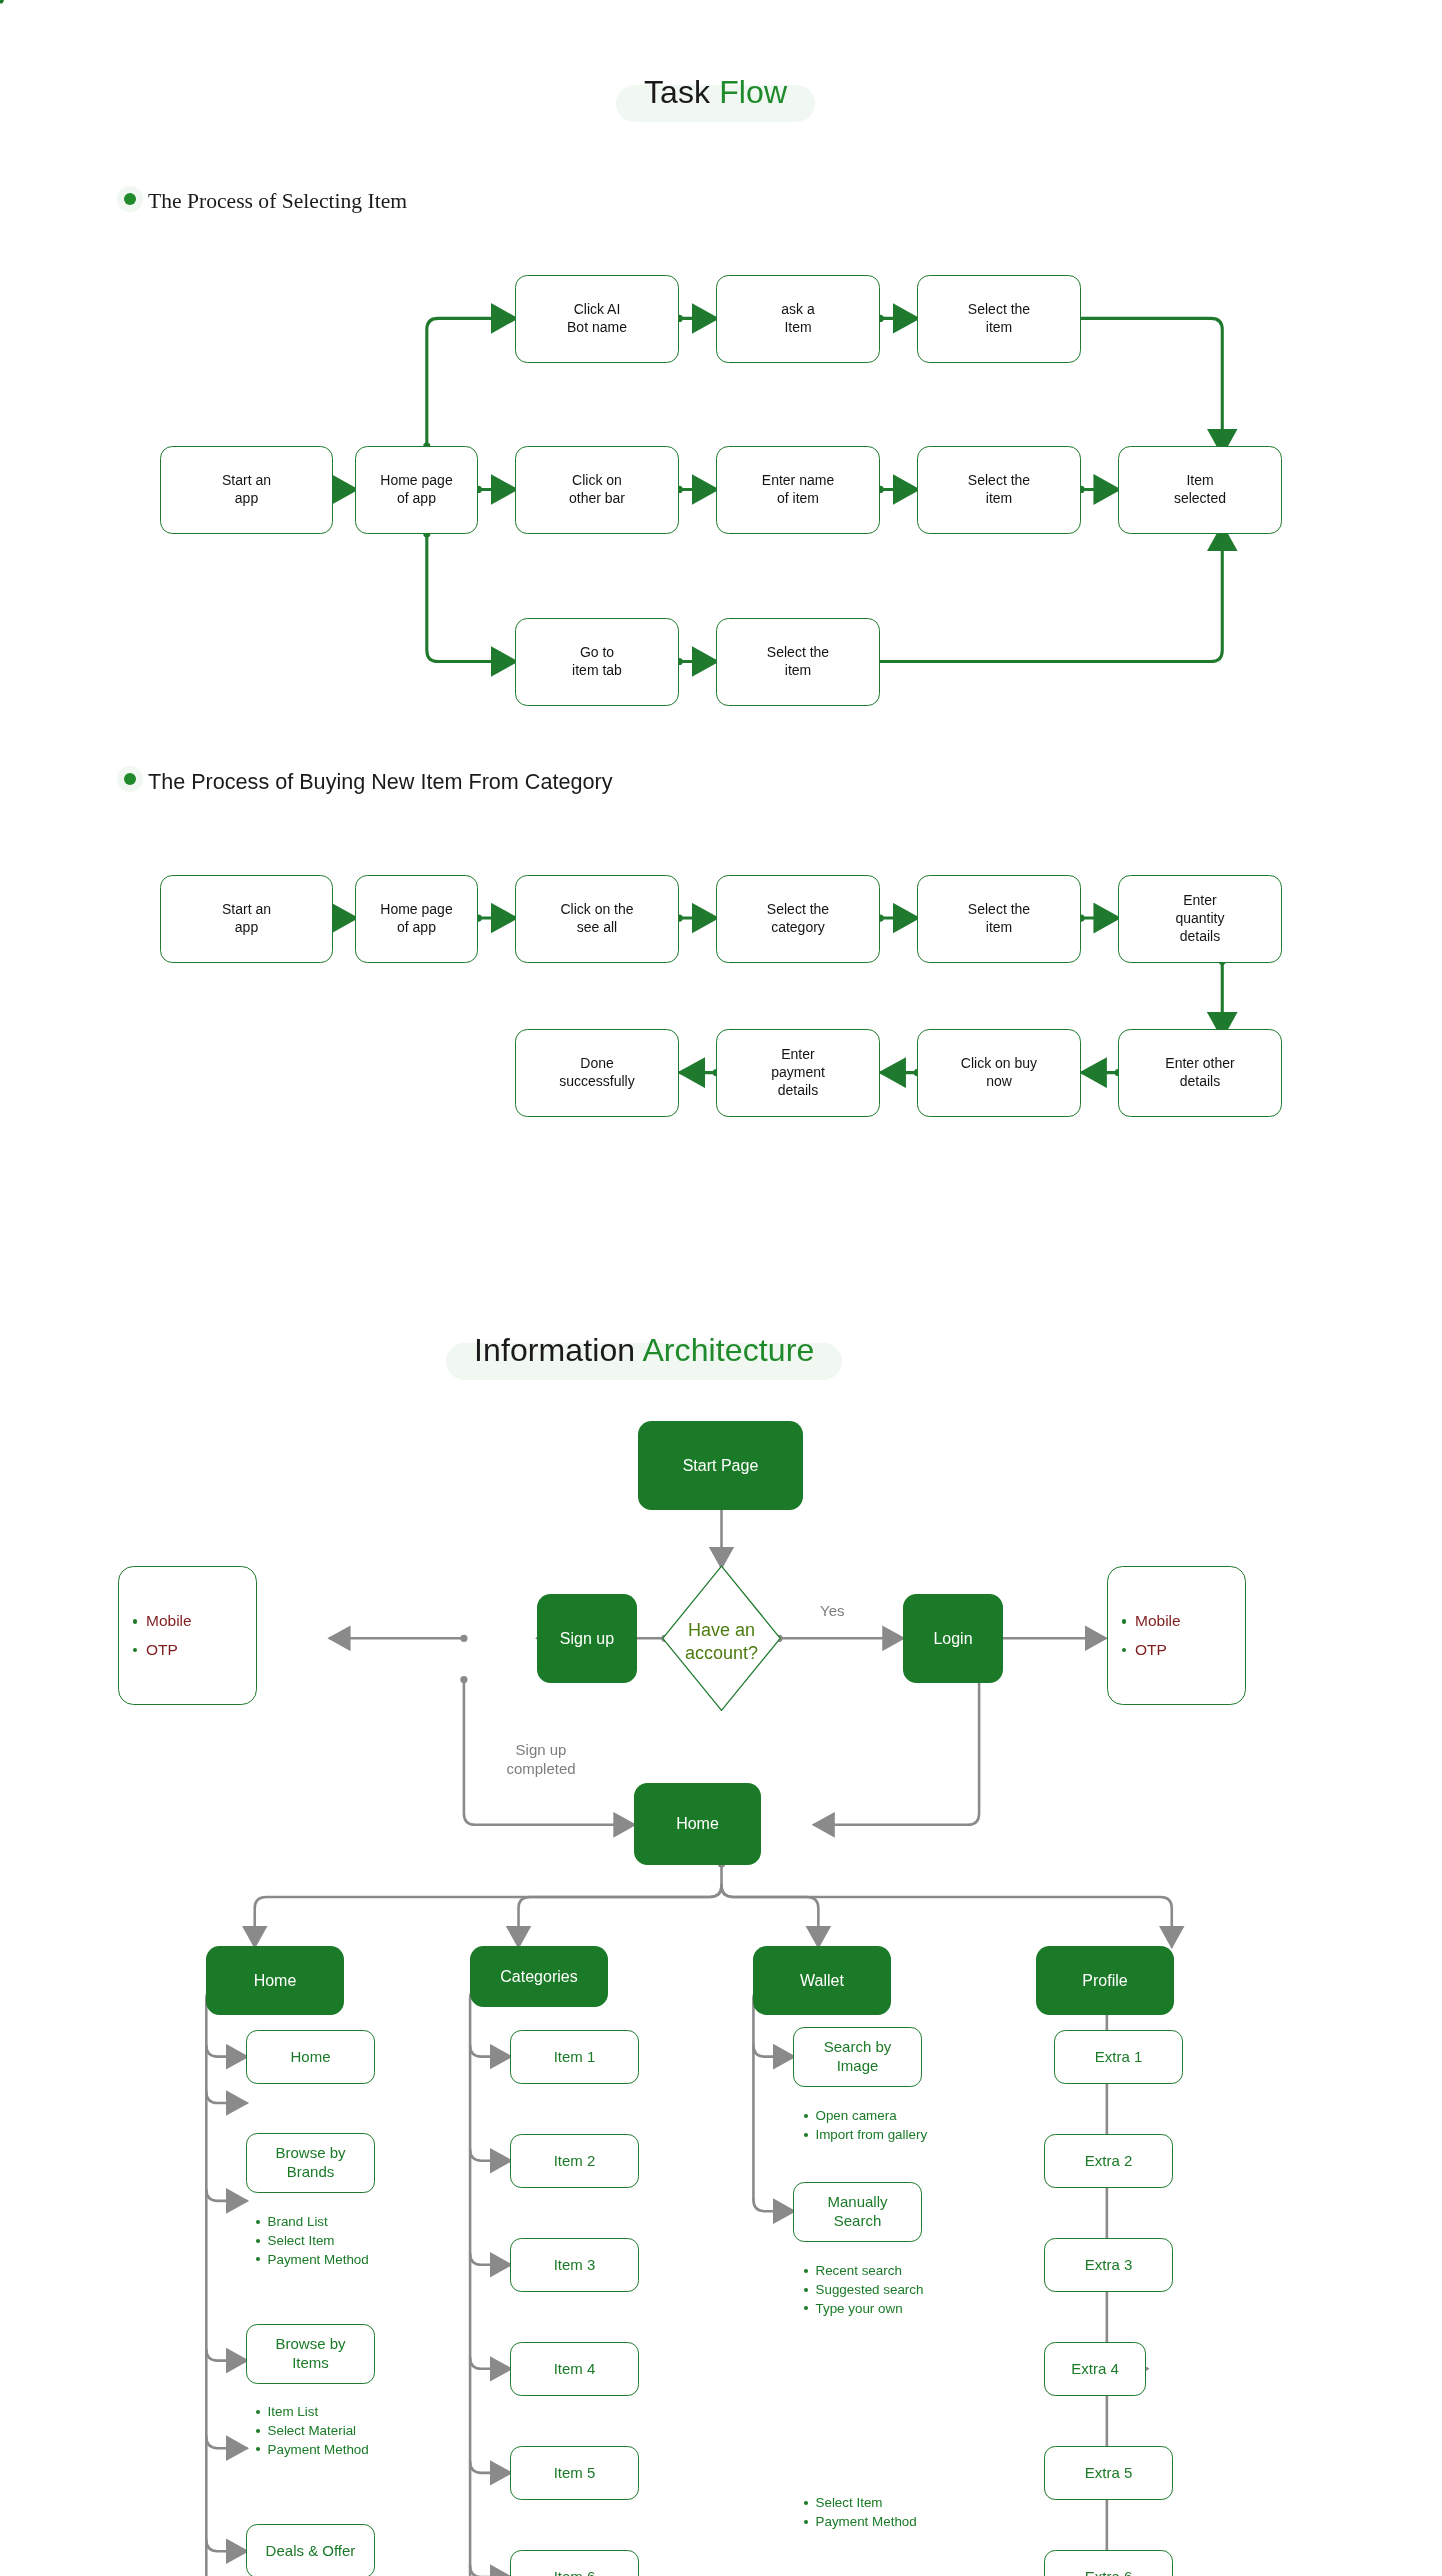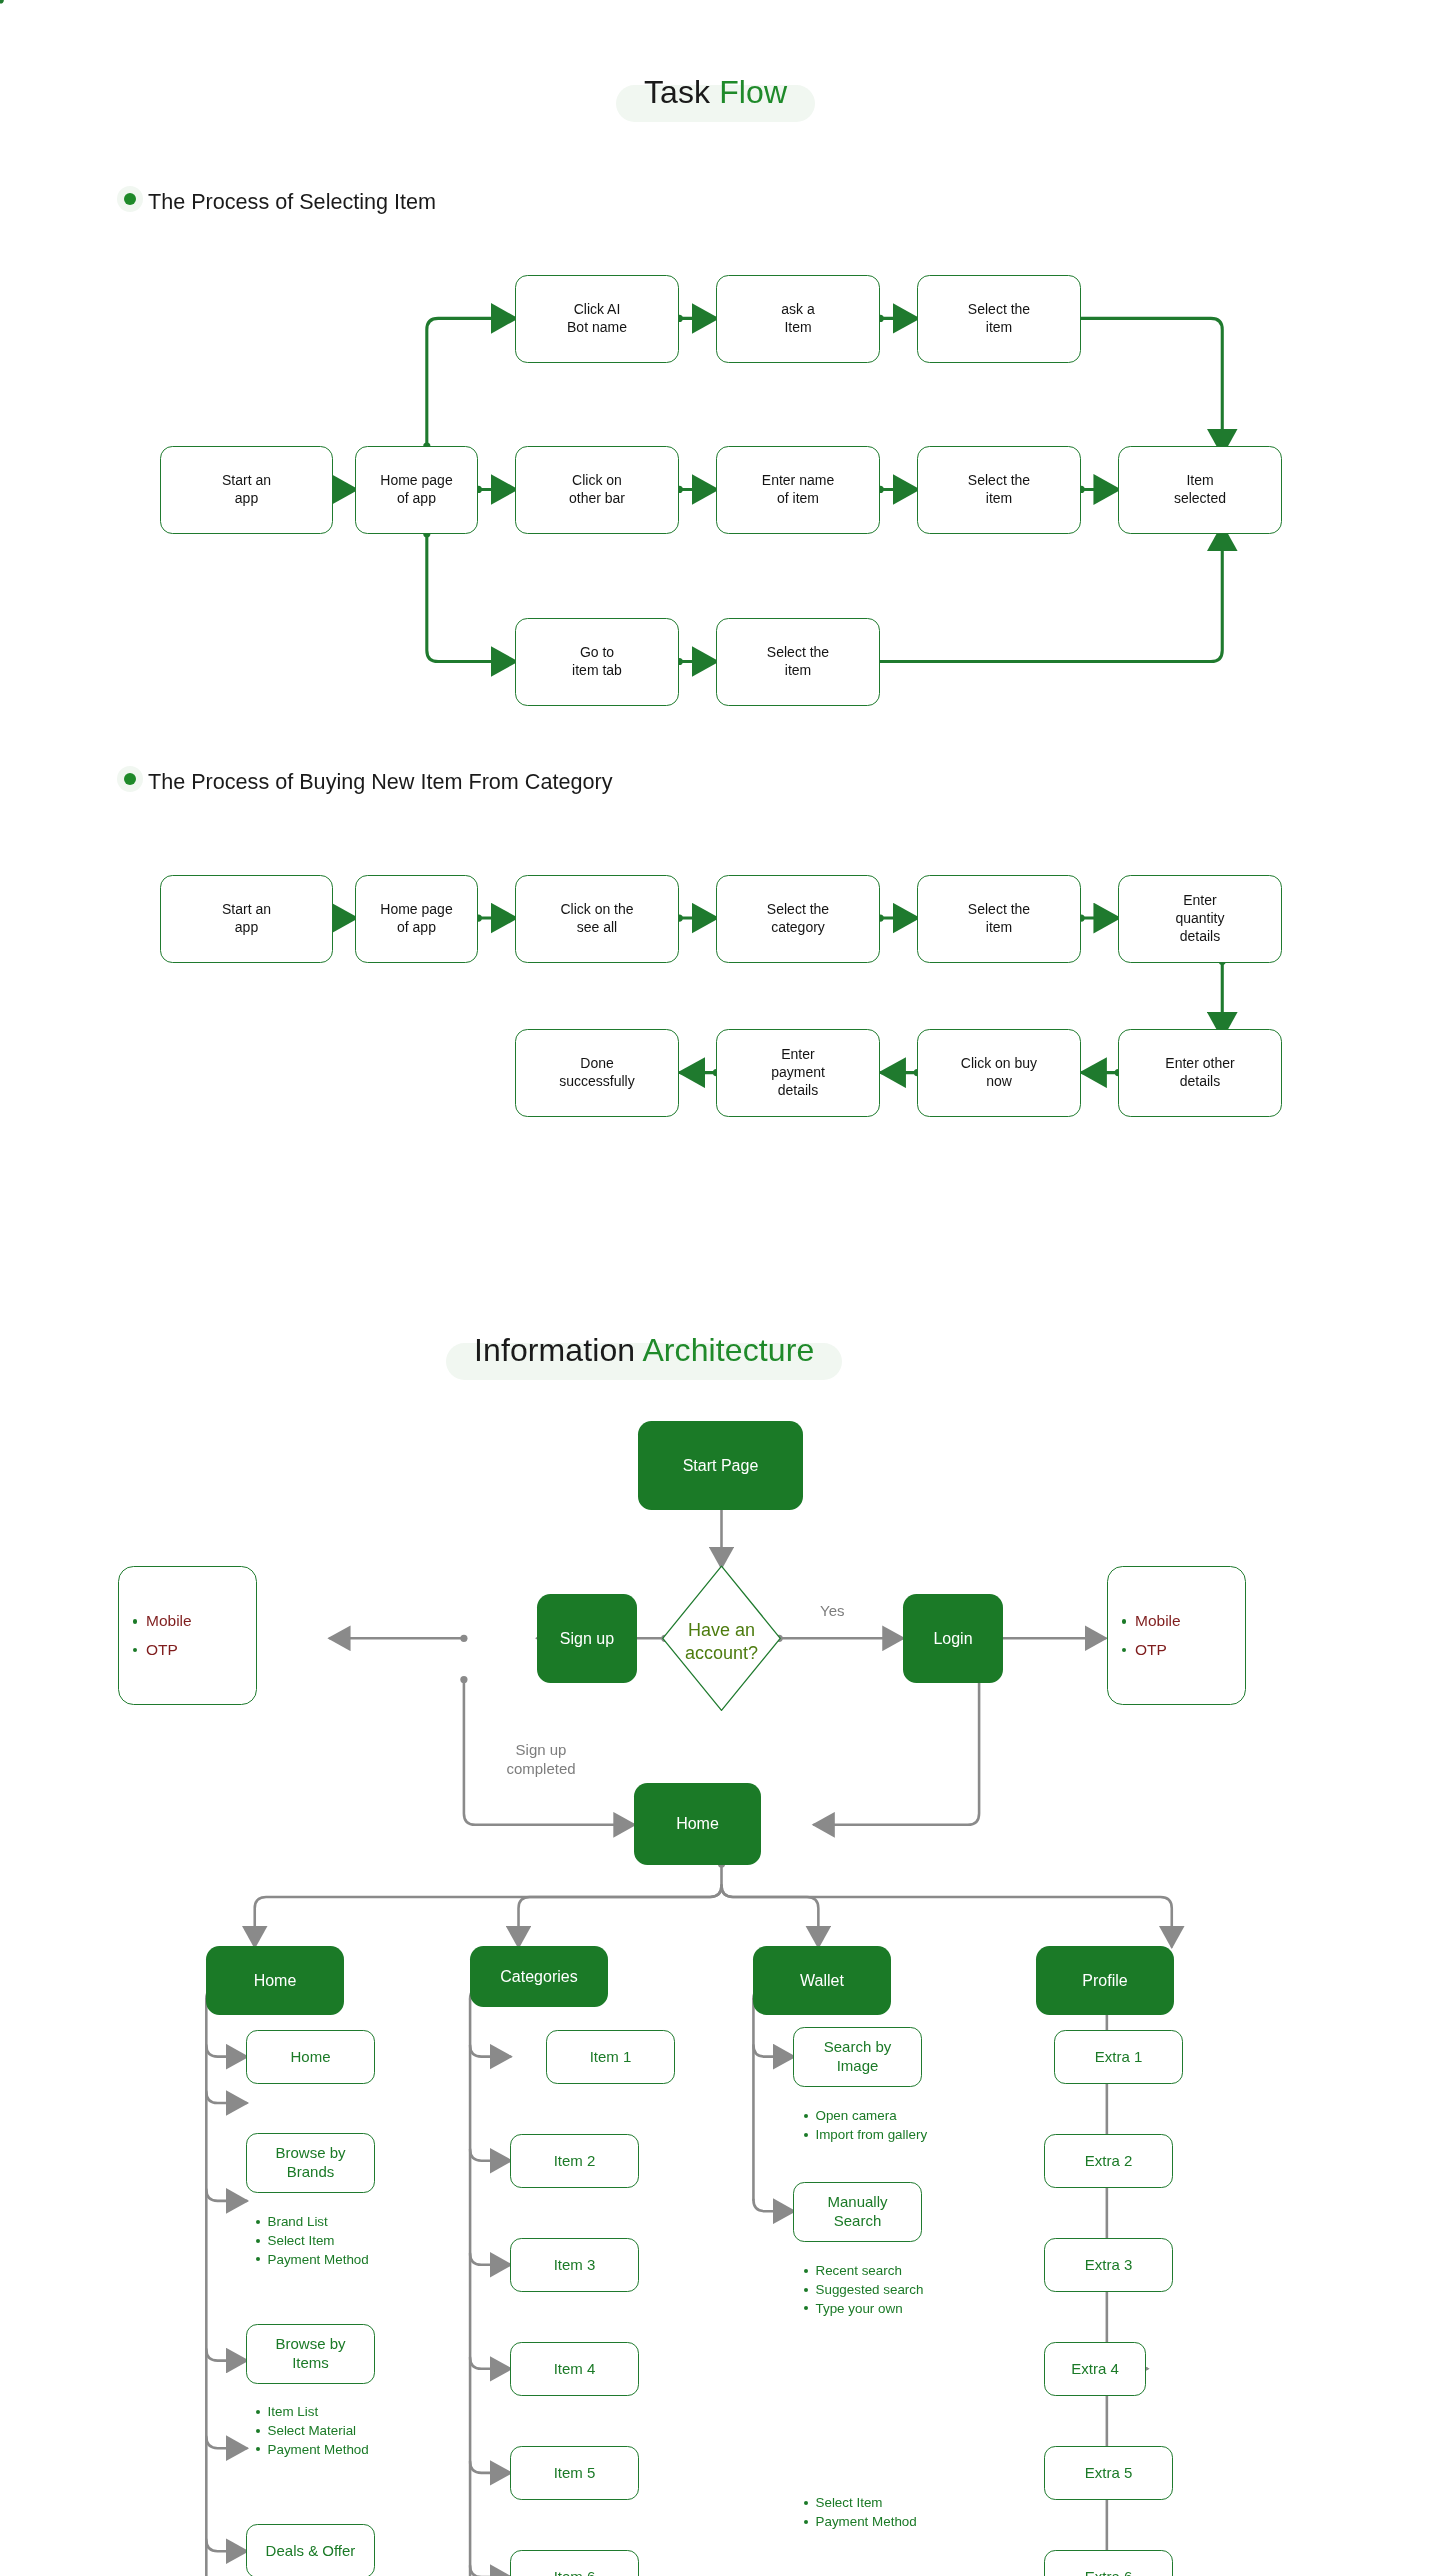--- a/index.html
+++ b/index.html
@@ -331,21 +331,21 @@
     </g>
 
     <path d="M1400,3046 L1514,3186 L1400,3326 L1286,3186 Z" fill="#ffffff" stroke="#1f7a2e" stroke-width="2.5" stroke-linejoin="round" transform="translate(0,-6)"></path>
   </svg>
 
   <div class="section-title" style="left:644px; top:76px;">
     <span class="hl"></span>
     <span>Task </span><span class="accent">Flow</span>
   </div>
 
-  <div class="sub-head" style="left:148px; top:191px;">
+  <div class="sub-head" style="left:148px; top:191px;font-family:Liberation Serif, serif;">
     <span class="dot"></span>
     <span>The Process of Selecting Item</span>
   </div>
 
   <div class="fbox" style="left:160px; top:446px; width:173px; height:88px;">Start an
 app</div>
 
   <div class="fbox" style="left:355px; top:446px; width:123px; height:88px;">Home page
 of app</div>
 
@@ -454,21 +454,21 @@
 Items</div>
   <div class="blist" style="left:252px; top:2403px; width:144px;">
     <div class="li">Item List</div>
     <div class="li">Select Material</div>
     <div class="li">Payment
 Method</div>
   </div>
 
   <div class="leaf" style="left:246px; top:2524px; width:129px; height:54px;">Deals &amp; Offer</div>
 
-  <div class="leaf" style="left:510px; top:2030px; width:129px; height:54px;margin-left:36px;">Item 1</div>
+  <div class="leaf" style="left:510px; top:2030px; width:129px; height:54px;">Item 1</div>
   <div class="leaf" style="left:510px; top:2134px; width:129px; height:54px;">Item 2</div>
   <div class="leaf" style="left:510px; top:2238px; width:129px; height:54px;">Item 3</div>
   <div class="leaf" style="left:510px; top:2342px; width:129px; height:54px;">Item 4</div>
   <div class="leaf" style="left:510px; top:2446px; width:129px; height:54px;">Item 5</div>
   <div class="leaf" style="left:510px; top:2550px; width:129px; height:54px;">Item 6</div>
 
   <div class="leaf" style="left:793px; top:2027px; width:129px; height:60px;">Search by
 Image</div>
   <div class="blist" style="left:800px; top:2107px; width:149px;">
     <div class="li">Open camera</div>

